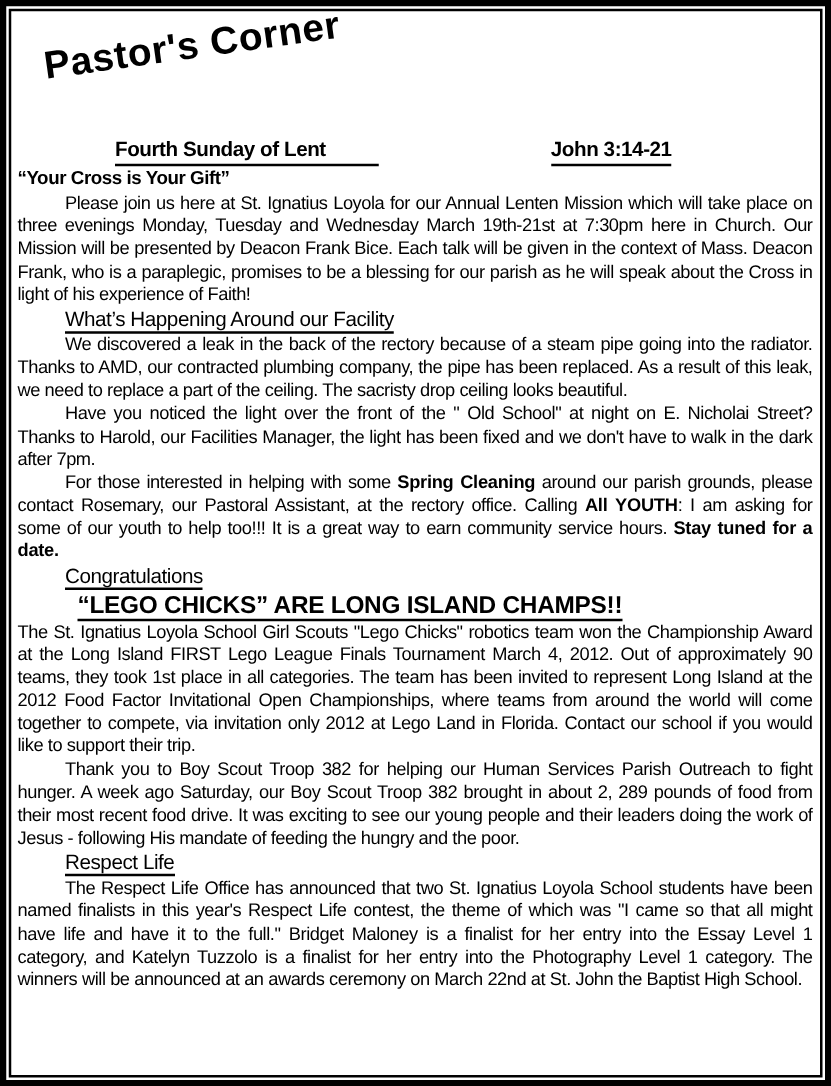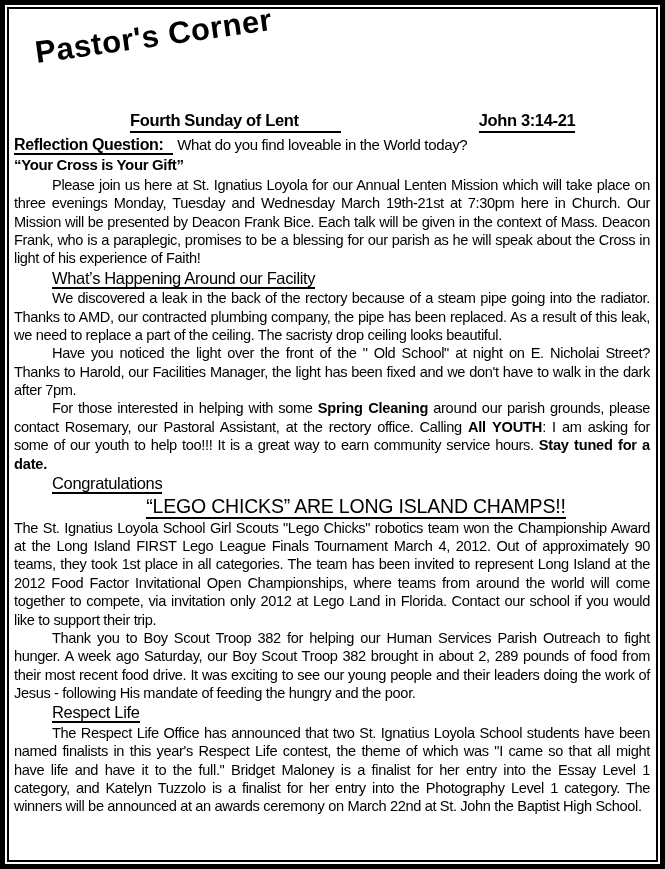--- a/index.html
+++ b/index.html
@@ -28,21 +28,21 @@
     margin-left:24px;
     font-size:31px;
     font-weight:bold;
     letter-spacing:0.5px;
     transform:rotate(-8deg);
     transform-origin:left bottom;
     white-space:nowrap;
   }
   .sunday-row {
     display:flex;
-    margin-left:116px;
+    margin-left:78px;
     font-weight:bold;
     font-size:16.5px;
     line-height:1.2;
     gap:19px;
   }
   .u2 { border-bottom:2.5px solid #000; }
   .sunday-left { padding-right:42px; }
   .sunday-gap { width:100px; }
   .reflection-row { margin-top:2px; font-size:15px; }
   .reflection-label {
@@ -63,49 +63,44 @@
     text-indent:38px;
   }
   p.noindent { text-indent:0; }
   .section-h {
     font-weight:normal;
     font-size:16.5px;
     margin-left:38px;
     line-height:1.3;
   }
   .lego-h {
-    font-weight:normal;
+    font-weight:bold;
     font-size:19.5px;
     margin-left:48px;
     letter-spacing:-0.2px;
     line-height:1.25;
-    text-align:center;
   }
   b.inline { letter-spacing:-0.2px; }
 </style>
 </head>
 <body>
 
 <div class="page">
   <div class="inner">
 
     <div class="title-wrap">
       <span class="wordart">Pastor's Corner</span>
     </div>
 
     <div class="sunday-row">
       <span class="u2 sunday-left">Fourth Sunday of Lent</span>
       <span class="sunday-gap"></span>
       <span class="u2">John 3:14-21</span>
     </div>
 
-    <div class="reflection-row">
-      <span class="reflection-label">Reflection Question:</span>
-      <span>What do you find loveable in the World today?</span>
-    </div>
 
     <div class="center-bold">“Your Cross is Your Gift”</div>
 
     <p class="body">Please join us here at St. Ignatius Loyola for our Annual Lenten Mission which will take place on three evenings Monday, Tuesday and Wednesday March 19th-21st at 7:30pm here in Church.  Our Mission will be presented by Deacon Frank Bice.  Each talk will be given in the context of Mass.  Deacon Frank, who is a paraplegic, promises to be a blessing for our parish as he will speak about the Cross in light of his experience of Faith!</p>
 
     <div class="section-h">
       <span class="u2">What’s Happening Around our Facility</span>
     </div>
 
     <p class="body">We discovered a leak in the back of the rectory because of a steam pipe going into the radiator. Thanks to AMD, our contracted plumbing company,  the pipe has been replaced.  As a result of this leak, we need to replace a part of the ceiling.  The sacristy drop ceiling looks beautiful.</p>

